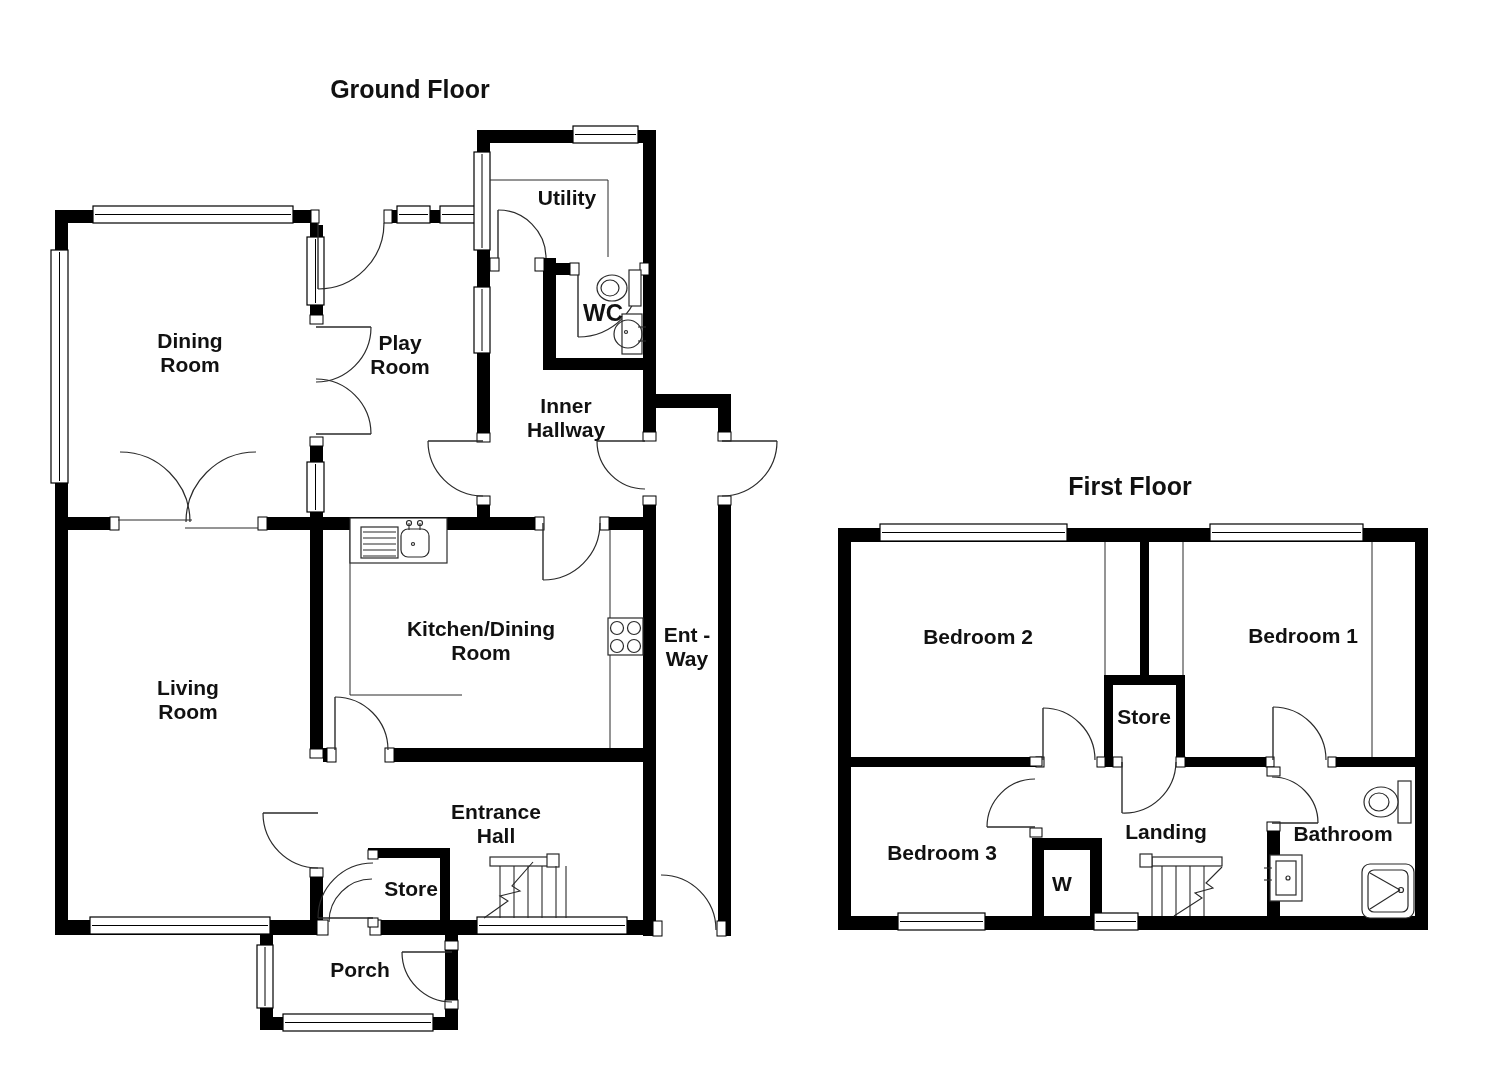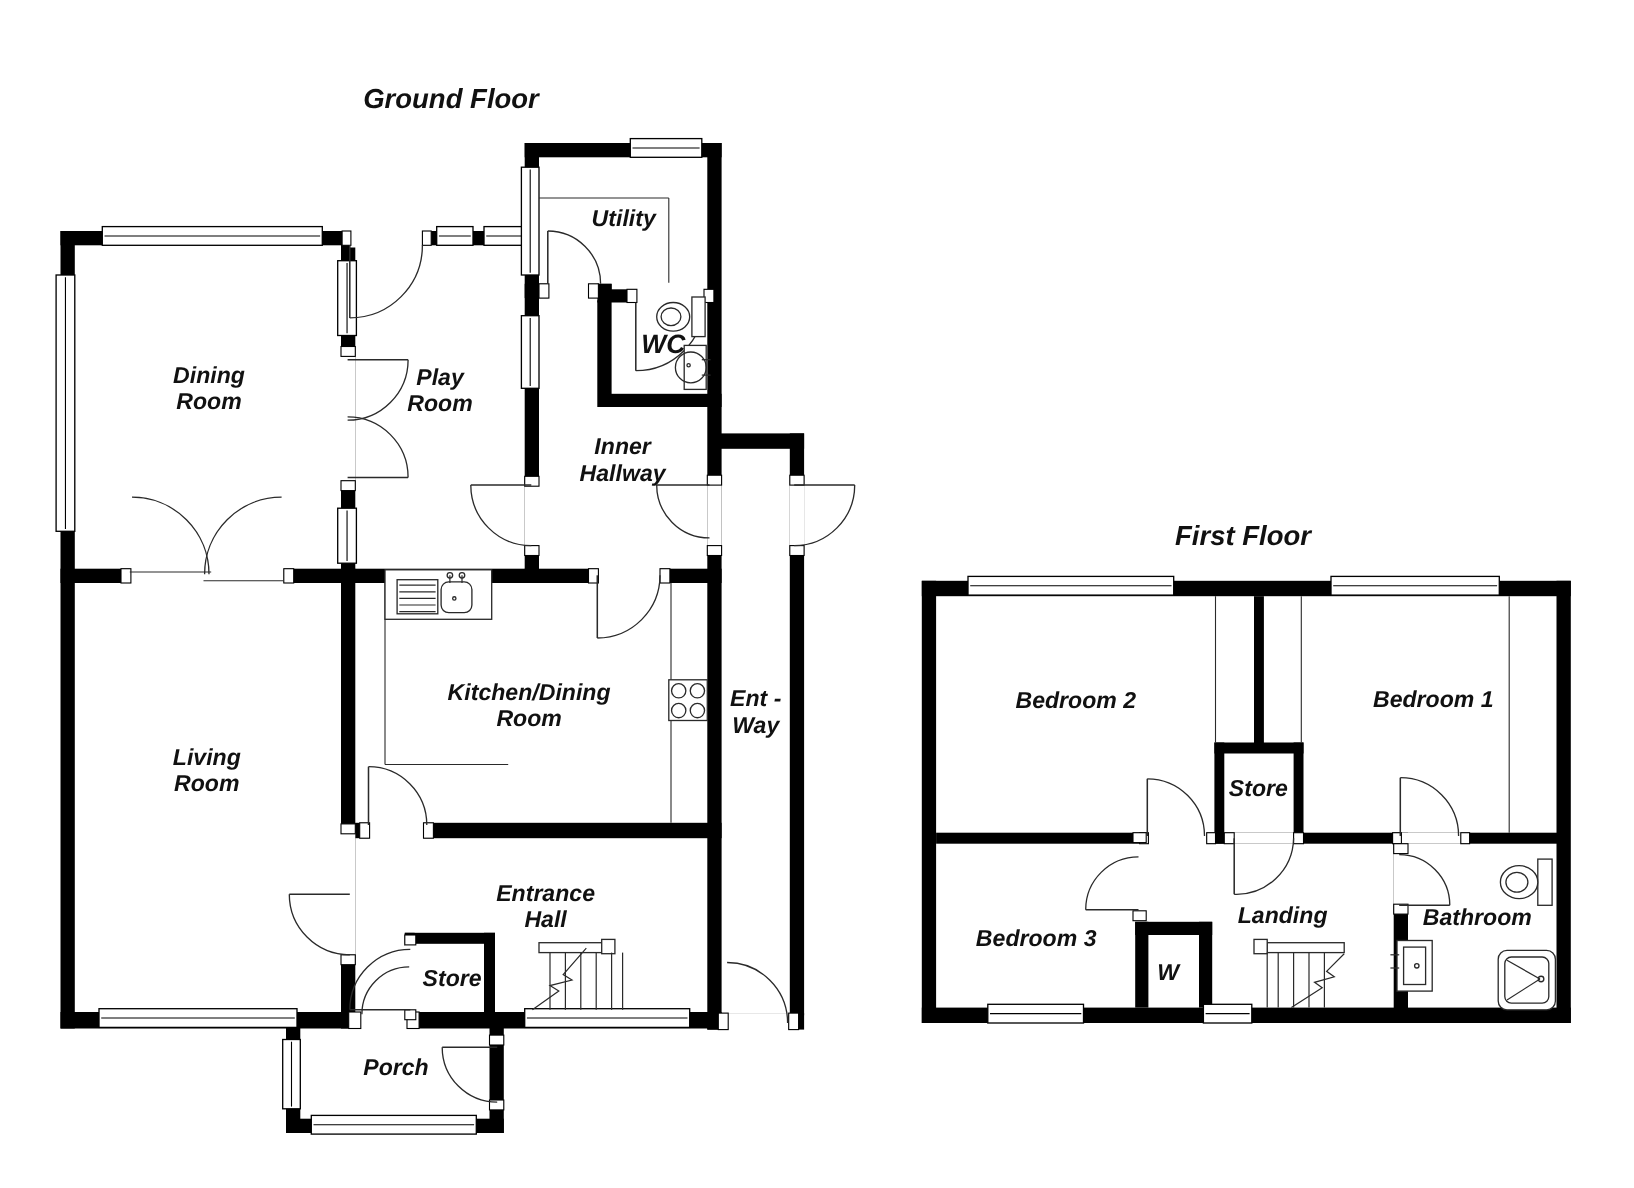--- a/index.html
+++ b/index.html
@@ -1,17 +1,17 @@
 <!DOCTYPE html>
 <html><head>
 <meta charset="utf-8">
 <style>
   html,body{margin:0;padding:0;background:#ffffff;}
   #stage{position:relative;width:1485px;height:1080px;background:#ffffff;overflow:hidden;
-         font-family:"Liberation Sans", sans-serif;font-style:italic;}
+         font-family:"Liberation Sans", sans-serif;}
   svg text{font-family:"Liberation Sans", sans-serif;font-weight:bold;fill:#111111;}
 </style>
 </head>
 <body>
 
 <div id="stage">
   <svg id="plan-svg" width="1485" height="1080" viewBox="0 0 1485 1080">
     <g id="layer-walls">
         <rect x="55" y="210" width="435" height="13" fill="#000000"></rect>
         <rect x="477" y="130" width="179" height="13" fill="#000000"></rect>

